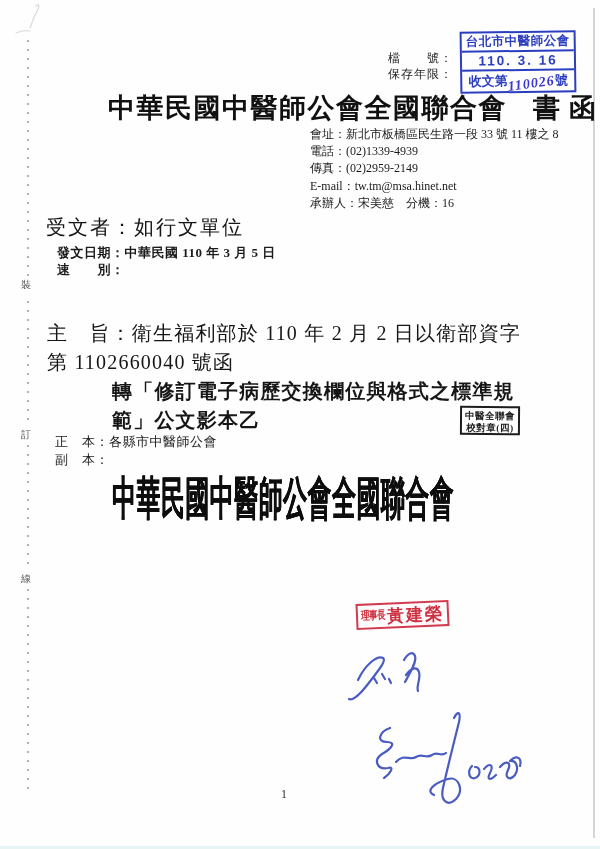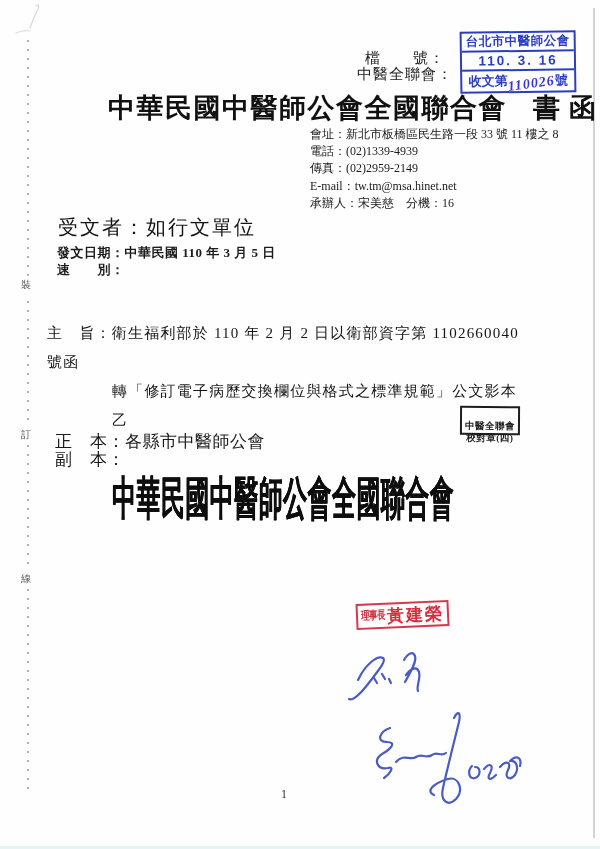--- a/index.html
+++ b/index.html
@@ -28,22 +28,22 @@
     font-size: 10px;
     color: #555;
     background: #fefefe;
     padding: 2px 0;
   }
 
   
   .file-block {
     position: absolute;
     right: 147px; top: 50px;
-    text-align: center;
-    font-size: 15px;
+    text-align: left;
+    font-size: 12px;
     line-height: 16px;
     color: #222;
     letter-spacing: 1px;
   }
 
   
   .receipt-stamp {
     position: absolute;
     left: 460px; top: 31px;
     width: 116px; height: 62px;
@@ -94,21 +94,21 @@
     position: absolute;
     left: 310px; top: 126px;
     font-size: 12px;
     line-height: 17.2px;
     color: #1b1b1b;
   }
 
   
   .recipient-line {
     position: absolute;
-    left: 58px; top: 214px;
+    left: 46px; top: 214px;
     font-size: 20px;
     letter-spacing: 2px;
     color: #141414;
   }
 
   
   .meta-block {
     position: absolute;
     left: 57px; top: 245px;
     font-size: 13px;
@@ -116,49 +116,49 @@
     color: #1b1b1b;
     letter-spacing: .5px;
     font-weight: bold;
   }
 
   
   .subject-block {
     position: absolute;
     left: 47px; top: 319px;
     width: 486px;
-    font-size: 15px;
+    font-size: 20px;
     line-height: 29px;
     letter-spacing: 1.2px;
     color: #161616;
   }
-  .subject-cont { padding-left: 65px; }
+  .subject-cont { padding-left: 65px; font-weight: bold; }
 
   
   .proof-stamp {
     position: absolute;
     left: 460px; top: 406px;
     width: 60px; height: 29px;
     border: 2px solid #1d1d1d;
     color: #1d1d1d;
     font-size: 9.5px;
     line-height: 12px;
     font-weight: bold;
     text-align: center;
-    padding-top: 12px;
+    padding-top: 2px;
     letter-spacing: .5px;
     transform: rotate(.4deg);
     white-space: nowrap;
   }
 
   
   .copies-block {
     position: absolute;
     left: 55px; top: 433px;
-    font-size: 17px;
+    font-size: 13px;
     line-height: 17.5px;
     letter-spacing: .5px;
     color: #1b1b1b;
   }
 
   
   .org-seal {
     position: absolute;
     left: 112px; top: 468px;
     font-size: 46px;
@@ -238,21 +238,21 @@
   <div class="edge-line"></div>
   <div class="bottom-strip"></div>
 
   <div class="binding-line"></div>
   <div class="margin-char" style="top:276px">裝</div>
   <div class="margin-char" style="top:426px">訂</div>
   <div class="margin-char" style="top:570px">線</div>
 
   <div class="file-block">
     <div>檔　　號：</div>
-    <div>中醫全聯會：</div>
+    <div>保存年限：</div>
   </div>
 
   <div class="receipt-stamp">
     <div class="receipt-row receipt-org">台北市中醫師公會</div>
     <div class="receipt-row receipt-date">110. 3. 16</div>
     <div class="receipt-row receipt-no">
       <span>收文第</span>
         <span class="hand">110026</span>
         <span>號</span>
     </div>

